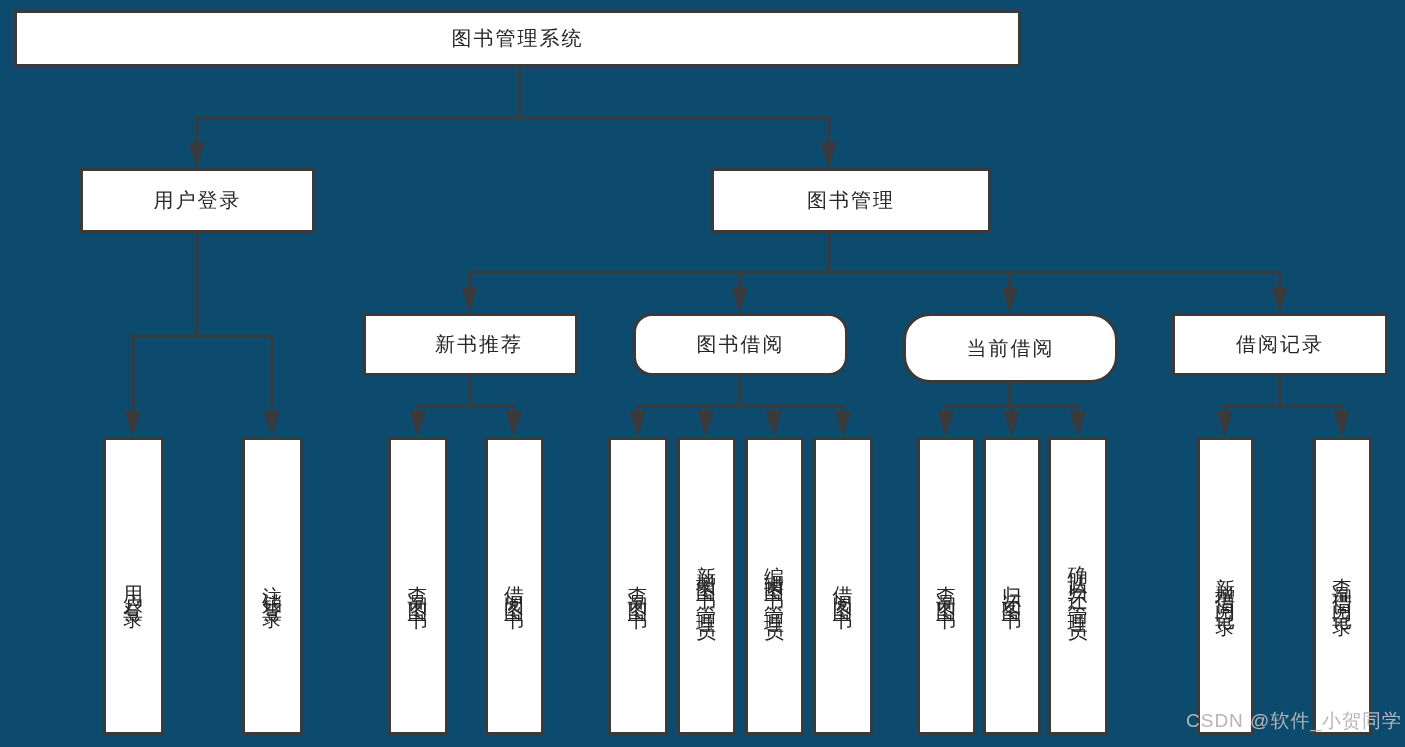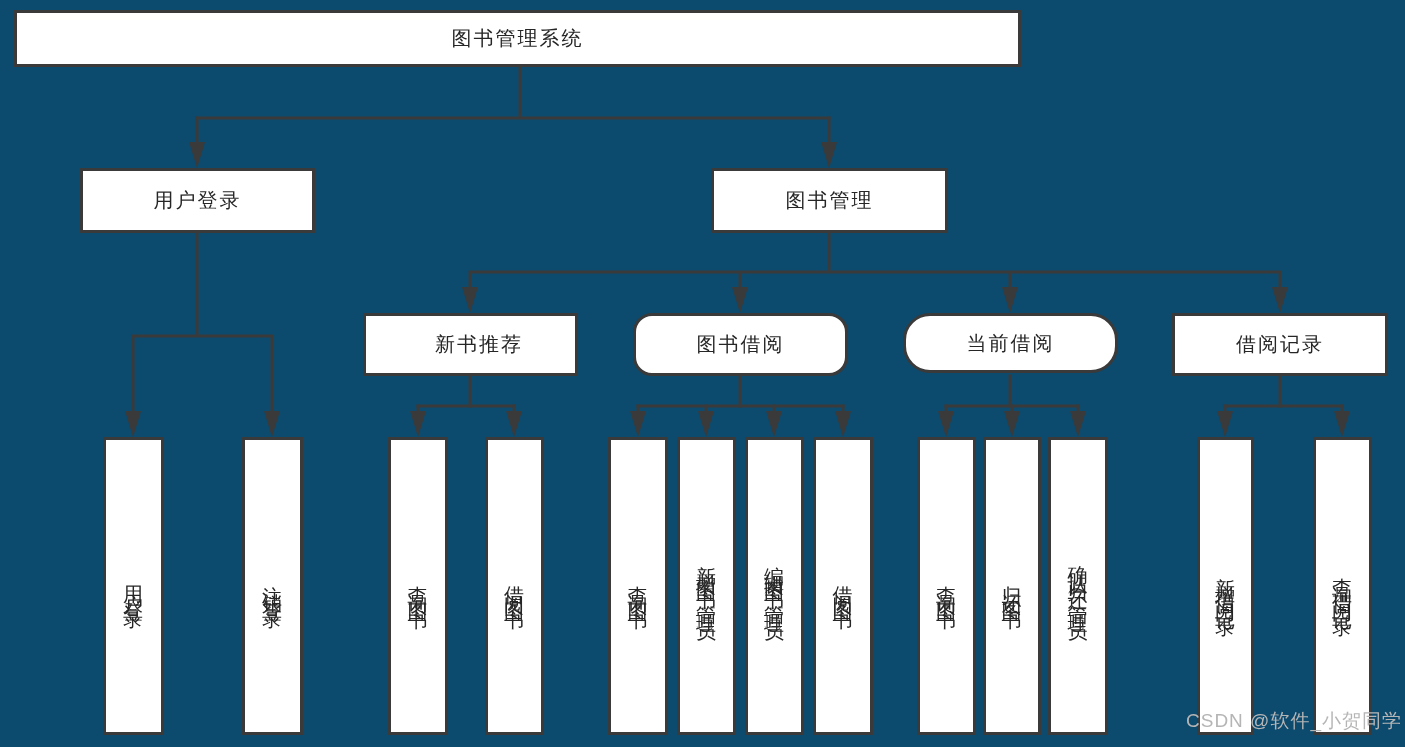--- a/index.html
+++ b/index.html
@@ -100,25 +100,25 @@
       <polygon points="1004,411 1020,411 1012,437"></polygon>
       <polygon points="1070,411 1086,411 1078,437"></polygon>
       <polygon points="1217,411 1233,411 1225,437"></polygon>
       <polygon points="1334,411 1350,411 1342,437"></polygon>
     </g>
   </svg>
 
   <div class="node" style="left:14px; top:10px; width:1007px; height:57px;">图书管理系统</div>
 
   <div class="node" style="left:80px; top:168px; width:235px; height:65px;">用户登录</div>
-  <div class="node" style="left:711px; top:168px; width:237px; height:65px;">图书管理</div>
+  <div class="node" style="left:711px; top:168px; width:280px; height:65px;">图书管理</div>
 
   <div class="node" style="left:363px; top:313px; width:215px; height:63px;padding-left:17px;">新书推荐</div>
   <div class="node" style="left:633px; top:313px; width:215px; height:63px;border-radius:19px;">图书借阅</div>
-  <div class="node" style="left:903px; top:313px; width:215px; height:60px;border-radius:27px;">当前借阅</div>
+  <div class="node" style="left:903px; top:313px; width:215px; height:70px;border-radius:27px;">当前借阅</div>
   <div class="node" style="left:1172px; top:313px; width:216px; height:63px;">借阅记录</div>
 
   <div class="node leaf" style="left:103px; top:437px; width:61px; height:298px;">用户登录</div>
   <div class="node leaf" style="left:242px; top:437px; width:61px; height:298px;">注销登录</div>
 
   <div class="node leaf" style="left:388px; top:437px; width:60px; height:298px;">查询图书</div>
   <div class="node leaf" style="left:485px; top:437px; width:59px; height:298px;">借阅图书</div>
 
   <div class="node leaf" style="left:608px; top:437px; width:60px; height:298px;">查询图书</div>
   <div class="node leaf" style="left:677px; top:437px; width:59px; height:298px;">新增图书（管理员）</div>

